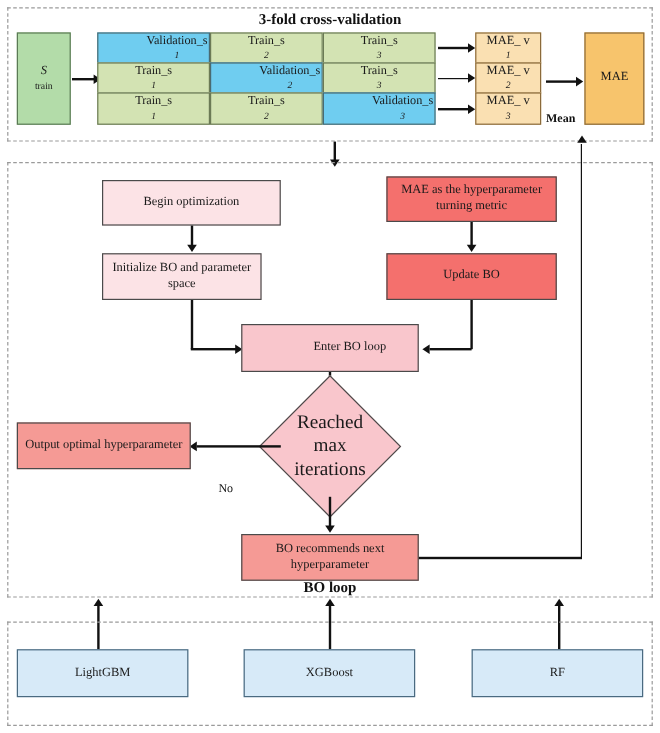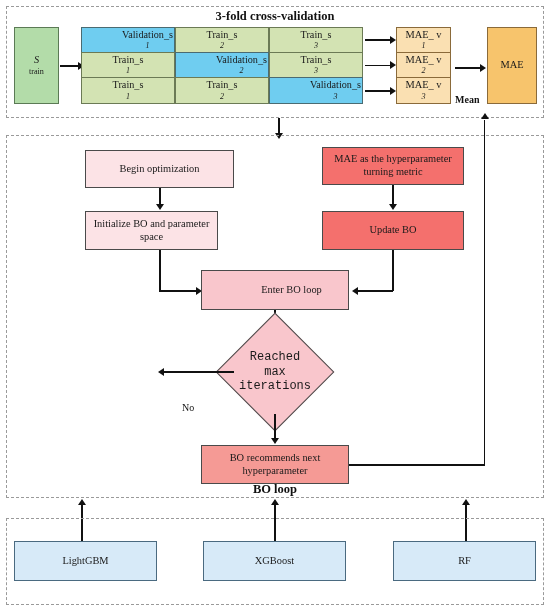--- a/index.html
+++ b/index.html
@@ -62,23 +62,22 @@
   .diamond-shape {
     position: absolute; inset: 0;
     background: #f9c6cc;
     border: 1.3px solid #4a4a4a;
     transform: rotate(45deg);
   }
   .diamond-label {
     position: absolute; inset: 0;
     display: flex; flex-direction: column;
     align-items: center; justify-content: center;
-    font-size: 12px; line-height: 1.22; color: #1a1a1a;
+    font-size: 16px; line-height: 1.22; color: #1a1a1a;
     text-align: center;
-    font-family: Liberation Mono, monospace;
   }
 
   
   .ln { position: absolute; background: #111; }
   .lnh { height: 1.6px; }
   .lnv { width: 1.6px; }
   .arrow { position: absolute; width: 0; height: 0; }
   .ar-right { border-left: 6px solid #111; border-top: 4px solid transparent; border-bottom: 4px solid transparent; }
   .ar-left  { border-right: 6px solid #111; border-top: 4px solid transparent; border-bottom: 4px solid transparent; }
   .ar-down  { border-top: 6px solid #111; border-left: 4px solid transparent; border-right: 4px solid transparent; }
@@ -252,20 +251,23 @@
       <span>Reached</span>
       <span>max</span>
       <span>iterations</span>
     </div>
   </div>
 
   <div class="edge-label" style="left:182px; top:358px;">No</div>
   <div class="ln lnh" style="left:164px; top:371px; width:70px;"></div>
   <div class="arrow ar-left" style="left:158px; top:367.5px;"></div>
 
+  <div class="node salmon" style="left:14px; top:352px; width:145px; height:39px;">
+    <span>Output optimal hyperparameter</span>
+  </div>
 
   <div class="edge-label" style="left:282px; top:428px;">Yes</div>
   <div class="ln lnv" style="left:274px; top:414px; width:1.6px; height:26px;"></div>
   <div class="arrow ar-down" style="left:270.5px; top:438px;"></div>
 
   <div class="node salmon" style="left:201px; top:445px; width:148px; height:39px;">
     <span>BO recommends next hyperparameter</span>
   </div>
 
   <div class="ln lnh" style="left:349px; top:464px; width:136px;"></div>

